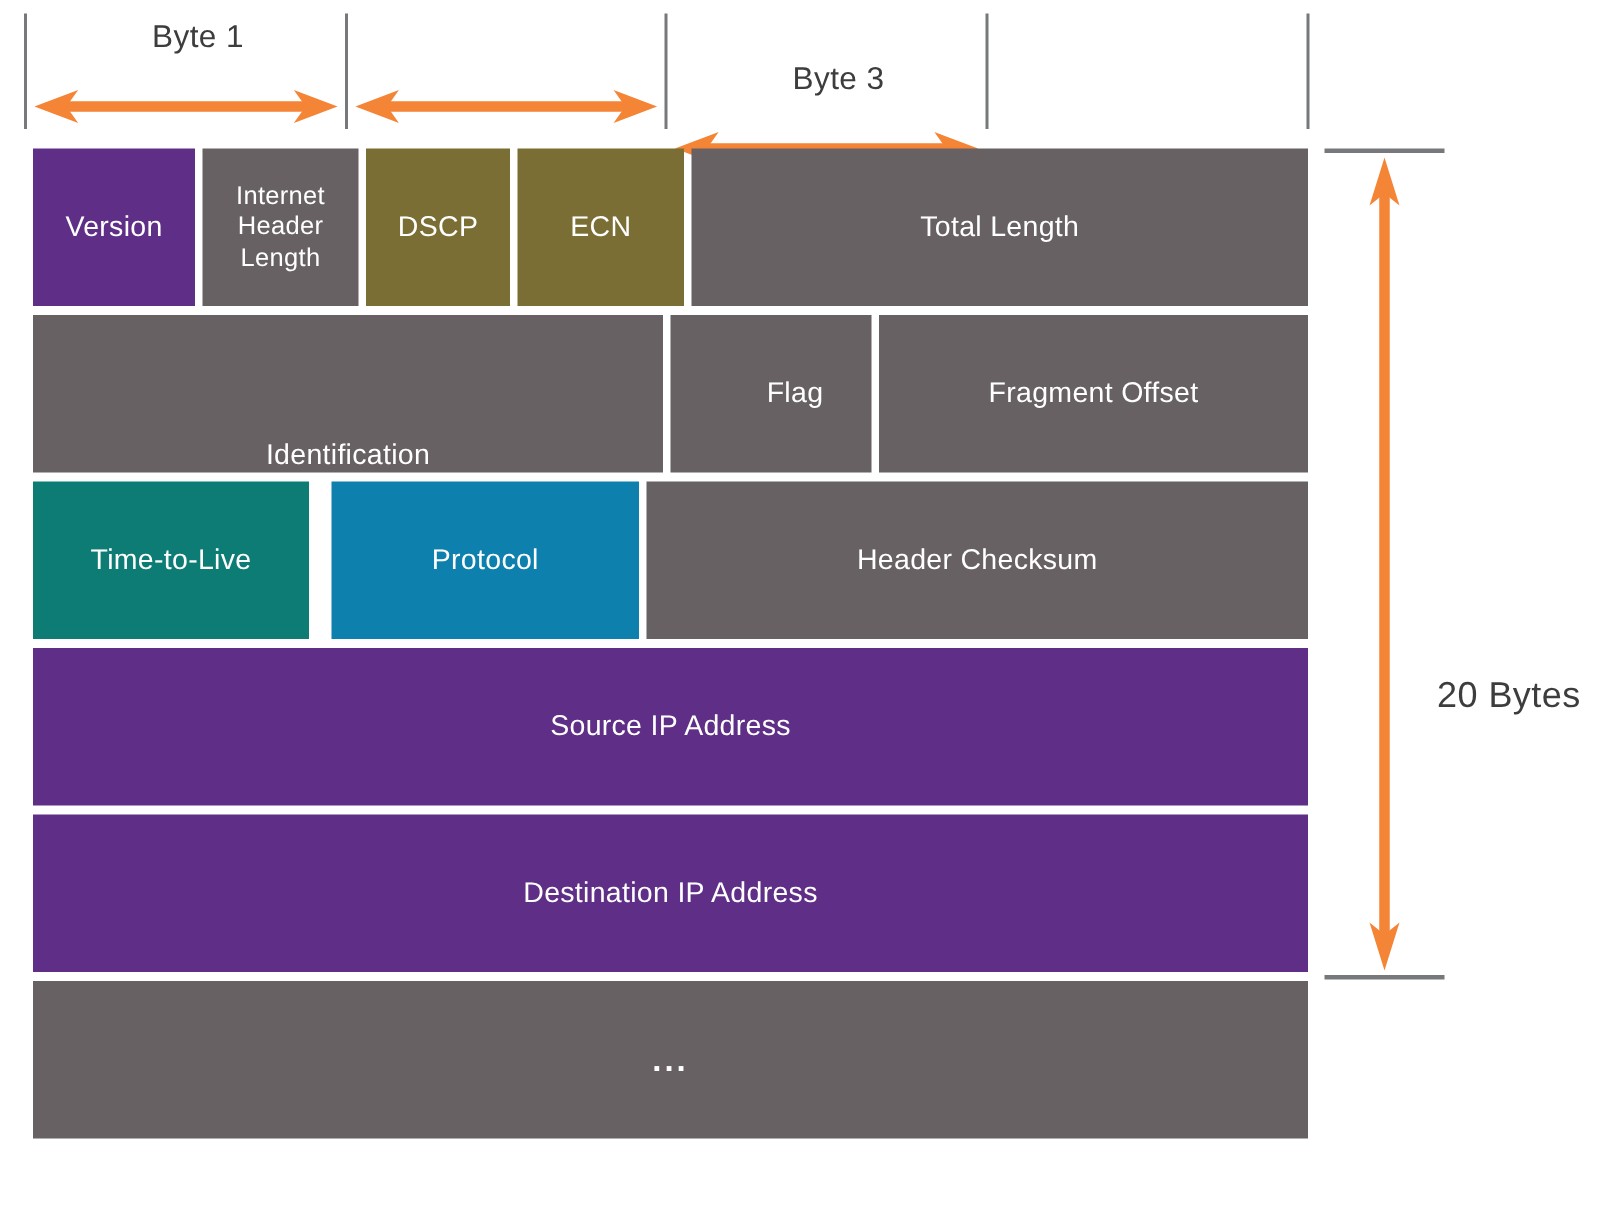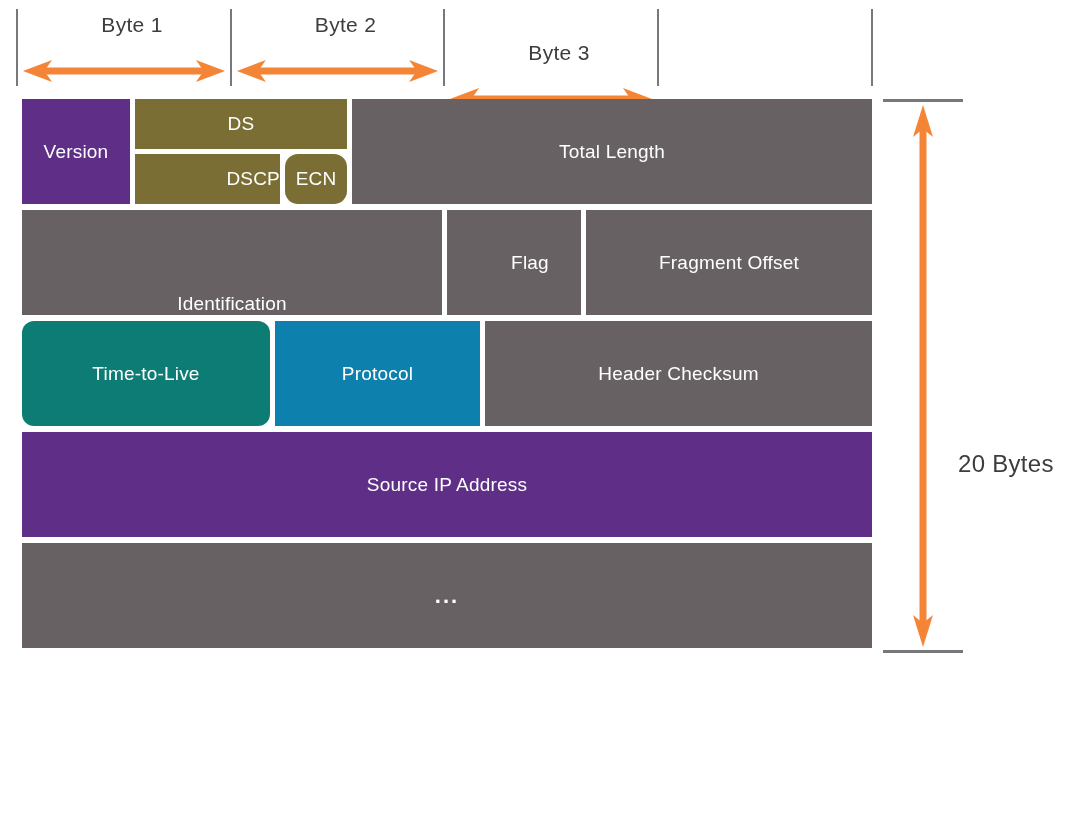--- a/index.html
+++ b/index.html
@@ -33,28 +33,28 @@
     position:absolute;left:22px;top:99px;width:850px;
     display:flex;flex-direction:column;gap:6px;
   }
   .row{display:flex;gap:5px;height:105px;}
   .box{
     color:var(--box-text);display:flex;align-items:center;justify-content:center;
     font-size:19px;text-align:center;letter-spacing:.2px;
   }
   .bg-purple{background:var(--purple);} .bg-gray{background:var(--gray);}
   .bg-olive{background:var(--olive);} .bg-teal{background:var(--teal);}
-  .bg-blue{background:var(--blue);}
+  .bg-blue{background:var(--blue);margin-left:10px;}
   .w-version{width:108px;} .w-ihl{width:104px;font-size:17px;line-height:1.2;}
   .ds-group{width:212px;display:flex;flex-direction:column;gap:5px;}
   .ds-top{height:50px;} .ds-sub{display:flex;gap:5px;flex:1;}
-  .w-dscp{width:145px;justify-content:flex-end;} .w-ecn{flex:1;border-radius:13px;}
+  .w-dscp{width:96px;} .w-ecn{flex:1;}
   .flex1{flex:1;}
   .w-ident{width:420px;align-items:flex-end;} .w-flag{width:134px;padding-left:32px;}
-  .w-ttl{width:248px;border-radius:12px;} .w-protocol{width:205px;}
+  .w-ttl{width:184px;} .w-protocol{width:205px;}
   .more-box{font-weight:bold;font-size:22px;letter-spacing:2px;}
   
   .cap{position:absolute;height:3px;width:80px;left:883px;background:var(--line-gray);}
   .cap.top{top:99px;} .cap.bottom{top:650px;}
   .varrow{position:absolute;left:911px;top:104px;width:24px;height:544px;display:block;}
   .size-label{
     position:absolute;left:958px;top:450px;font-size:24px;color:var(--label-text);
     white-space:nowrap;letter-spacing:.3px;
   }
 </style>
@@ -71,21 +71,20 @@
 
   <div class="bytecol c1">
     <div class="byte-label">Byte 1</div>
     <svg class="harrow" viewBox="0 0 212 26" preserveAspectRatio="none">
       <polygon class="arrow-fill" points="2,13 32,2 24,13 32,24"></polygon>
       <polygon class="arrow-fill" points="210,13 180,2 188,13 180,24"></polygon>
       <rect class="arrow-fill" x="22" y="9.5" width="168" height="7"></rect>
     </svg>
   </div>
   <div class="bytecol c2">
-    <div class="byte-label">Byte 2</div>
     <svg class="harrow" viewBox="0 0 212 26" preserveAspectRatio="none">
       <polygon class="arrow-fill" points="2,13 32,2 24,13 32,24"></polygon>
       <polygon class="arrow-fill" points="210,13 180,2 188,13 180,24"></polygon>
       <rect class="arrow-fill" x="22" y="9.5" width="168" height="7"></rect>
     </svg>
   </div>
   <div class="bytecol c3">
     <div class="byte-label">Byte 3</div>
     <svg class="harrow" viewBox="0 0 212 26" preserveAspectRatio="none">
       <polygon class="arrow-fill" points="2,13 32,2 24,13 32,24"></polygon>
@@ -93,24 +92,24 @@
       <rect class="arrow-fill" x="22" y="9.5" width="168" height="7"></rect>
     </svg>
   </div>
 
   <div class="grid">
 
     <div class="row">
       <div class="box bg-purple w-version">
         <span>Version</span>
       </div>
+      <div class="box bg-gray w-ihl">
+        <span>Internet Header Length</span>
+      </div>
       <div class="ds-group">
-        <div class="box bg-olive ds-top">
-          <span>DS</span>
-        </div>
         <div class="ds-sub">
           <div class="box bg-olive w-dscp">
             <span>DSCP</span>
           </div>
           <div class="box bg-olive w-ecn">
             <span>ECN</span>
           </div>
         </div>
       </div>
       <div class="box bg-gray flex1">
@@ -141,20 +140,25 @@
         <span>Header Checksum</span>
       </div>
     </div>
 
     <div class="row">
       <div class="box bg-purple flex1">
         <span>Source IP Address</span>
       </div>
     </div>
 
+    <div class="row">
+      <div class="box bg-purple flex1">
+        <span>Destination IP Address</span>
+      </div>
+    </div>
 
     <div class="row">
       <div class="box bg-gray flex1 more-box">
         <span>...</span>
       </div>
     </div>
 
   </div>
 
   <div class="cap top"></div>

